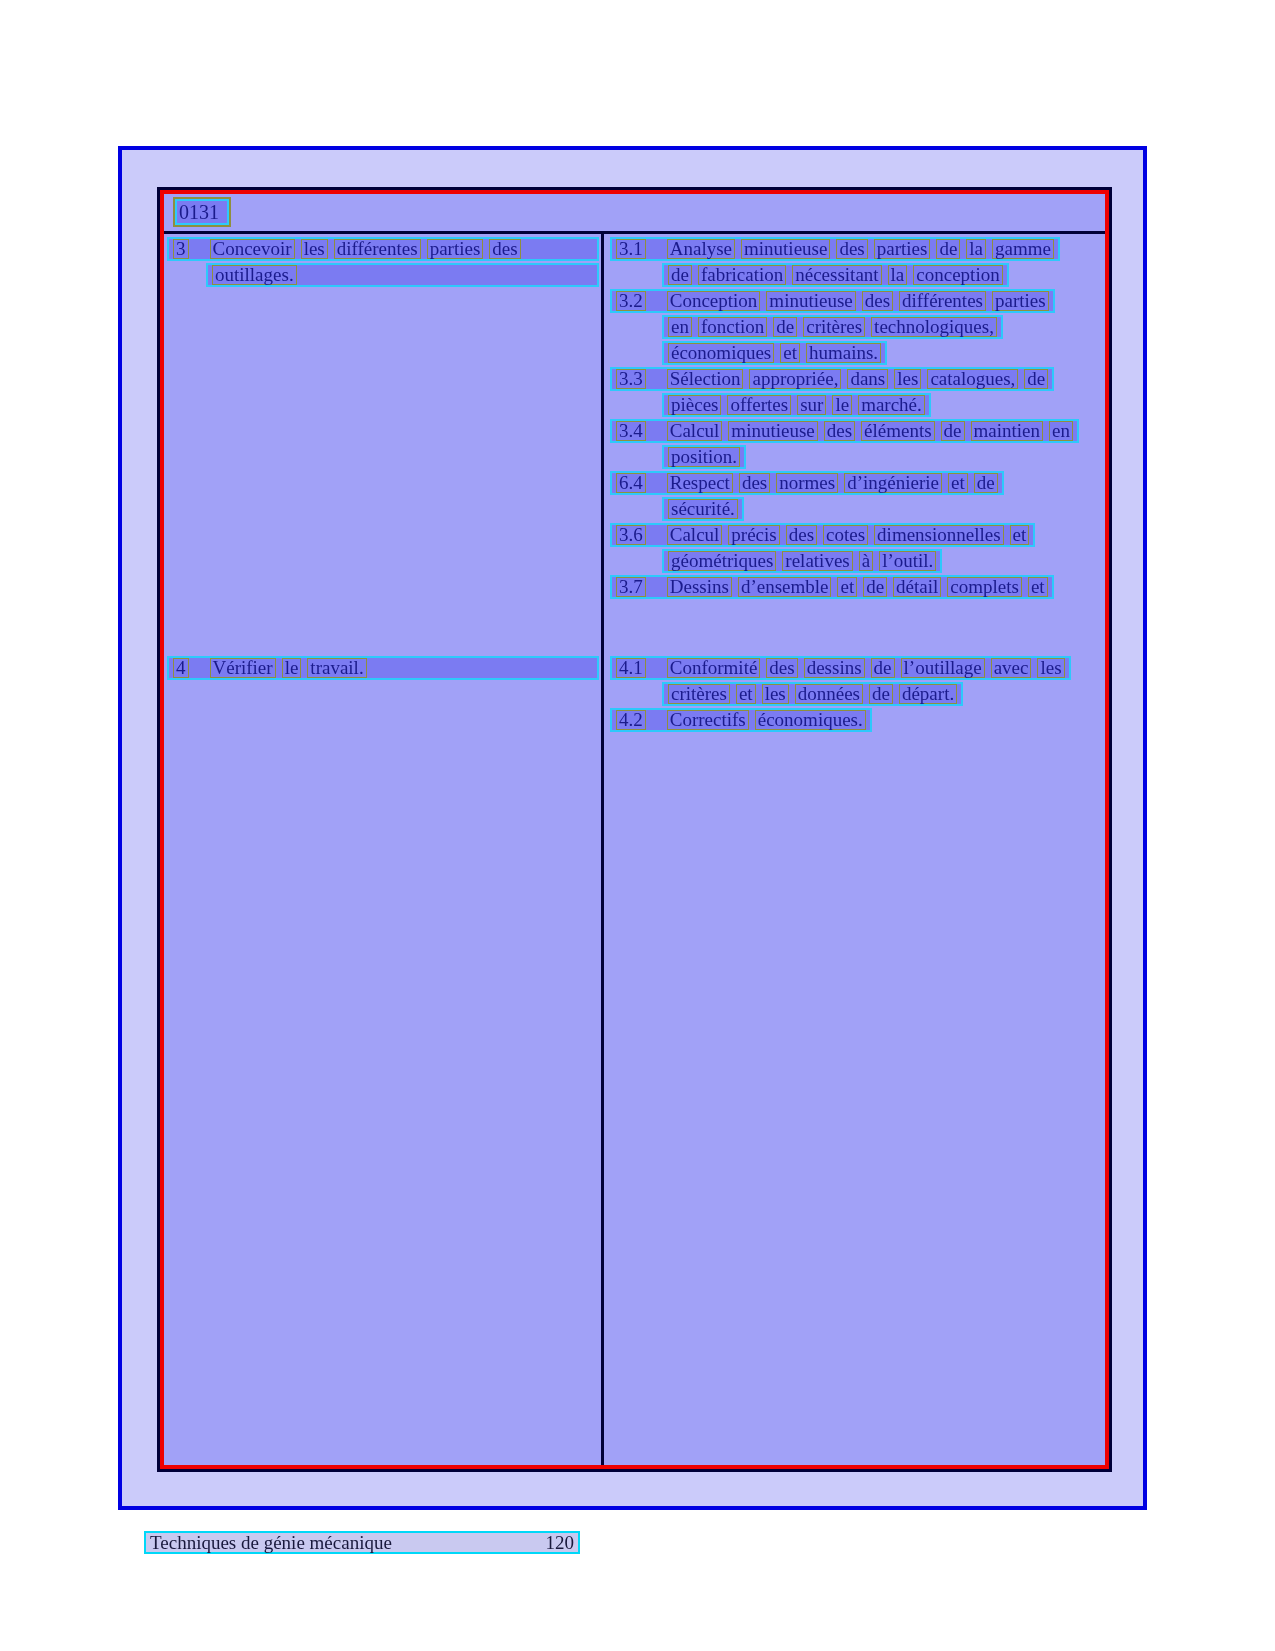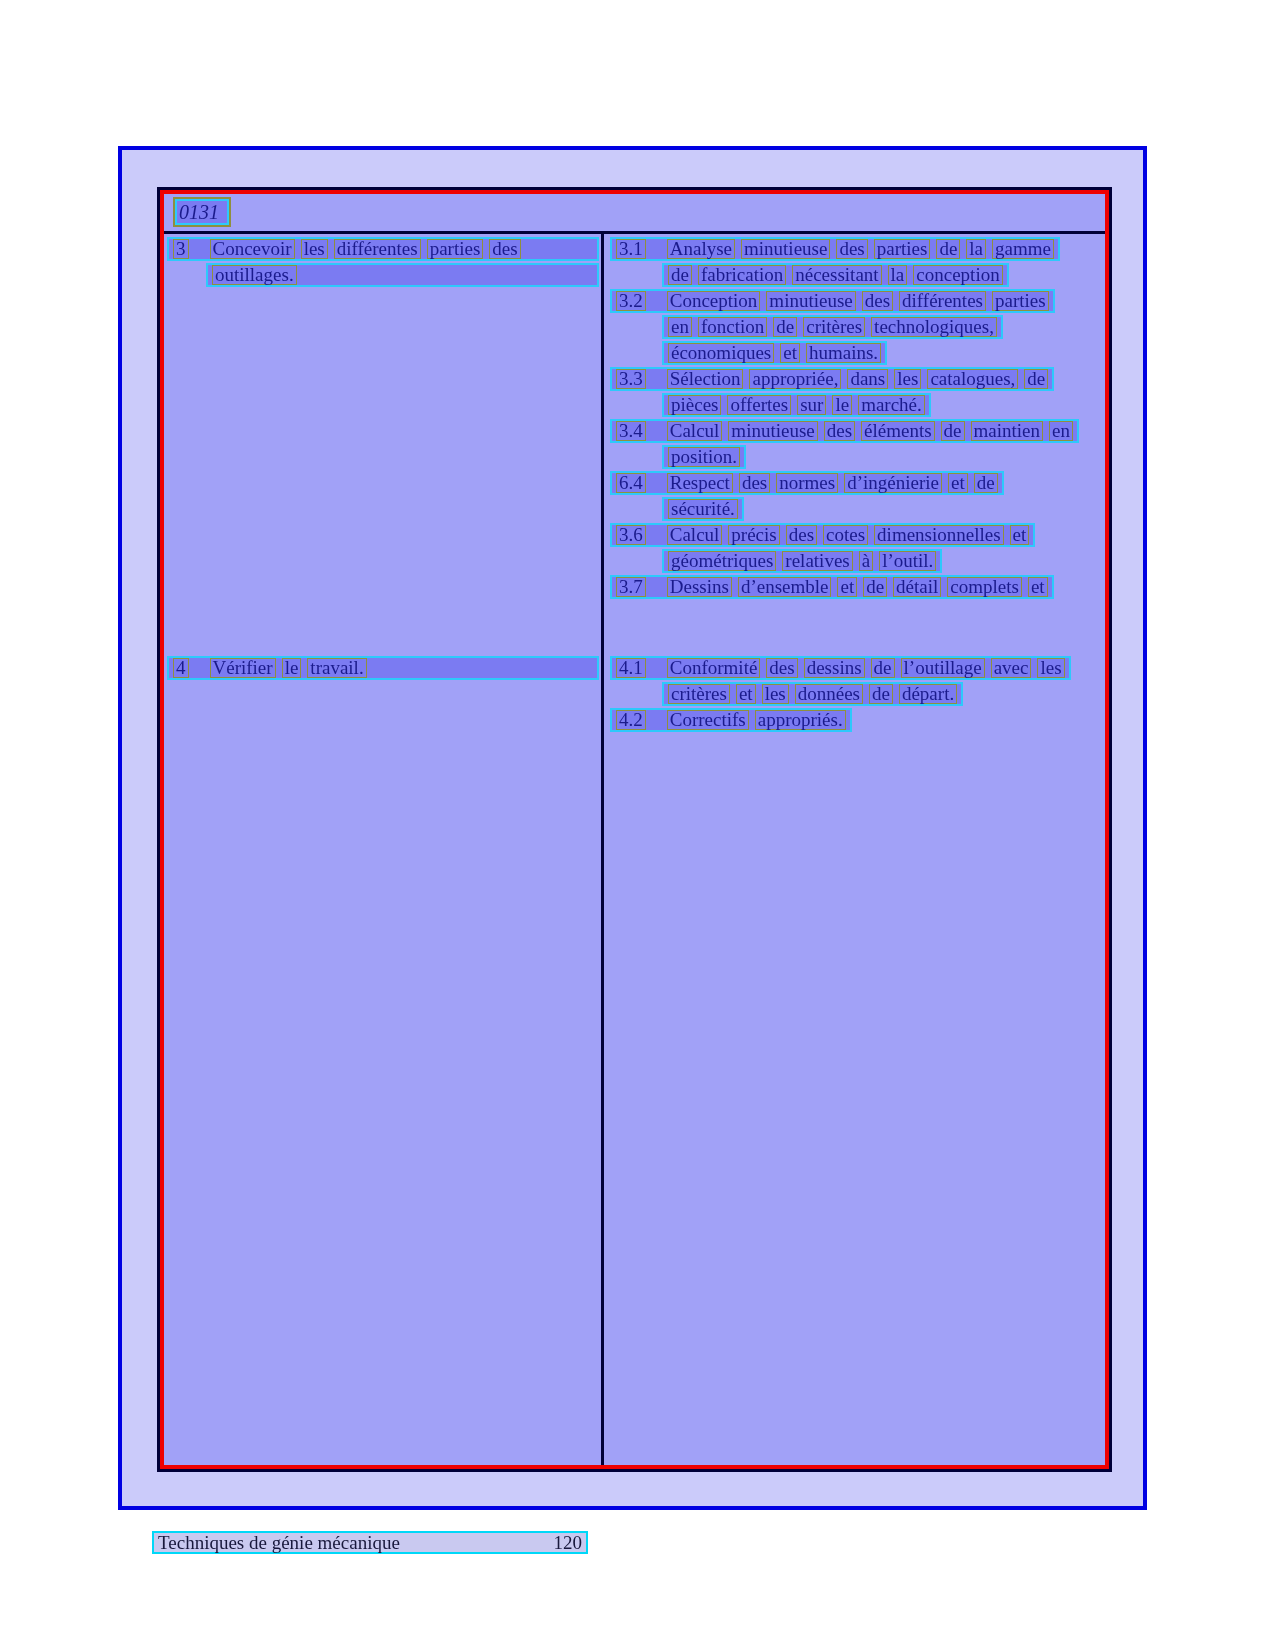--- a/index.html
+++ b/index.html
@@ -37,21 +37,20 @@
   .table-inner{
     width:100%;height:100%;
     border:4px solid var(--table-border-inner);
     background:var(--table-fill);
     display:flex;flex-direction:column;overflow:hidden;
   }
   .header-row{
     height:40px;flex:none;
     border-bottom:3px solid var(--table-border-outer);
     padding:3px 0 0 9px;
-    font-style:italic;
   }
   .code-box{
     display:inline-block;
     border:2px solid var(--word-box);
   }
   .code-box-in{
     display:inline-block;
     border:2px solid var(--line-box);
     background:var(--line-fill);
     padding:0 8px 0 2px;
@@ -91,21 +90,21 @@
   .bar.fit{flex:none;width:max-content;}
   .wbox{
     display:inline-block;
     border:1.5px solid var(--word-box);
     padding:0 2px;
     font-size:19px;line-height:18px;
     height:20px;
   }
   .wbox.num{margin-right:15px;}
   .footer-bar{
-    position:absolute;left:152px;top:1531px;width:436px;height:23px;
+    position:absolute;left:144px;top:1531px;width:436px;height:23px;
     background:var(--footer-fill);
     border:2px solid var(--footer-border);
     display:flex;align-items:center;justify-content:space-between;
     padding:0 4px;
     font-size:19px;color:var(--footer-text);
     line-height:19px;
   }
 </style>
 </head>
 <body>
@@ -319,21 +318,21 @@
                     <span class="wbox">de</span>
                     <span class="wbox">départ.</span>
                   </div>
                 </div>
               </div>
               <div class="item">
                 <div class="line">
                   <div class="bar fit">
                     <span class="wbox num">4.2</span>
                     <span class="wbox">Correctifs</span>
-                    <span class="wbox">appropriés.</span>
+                    <span class="wbox">économiques.</span>
                   </div>
                 </div>
               </div>
             </div>
           </div>
         </div>
     </div>
   </div>
 </div>
 

